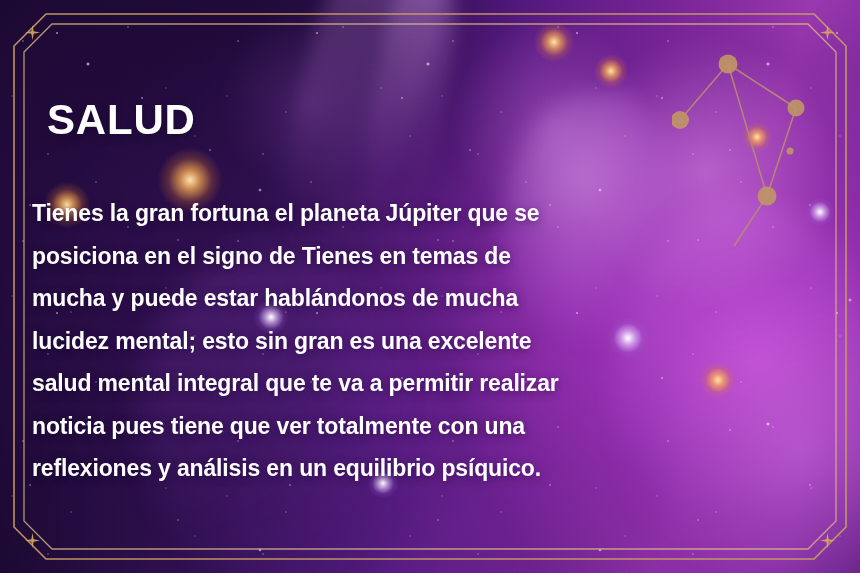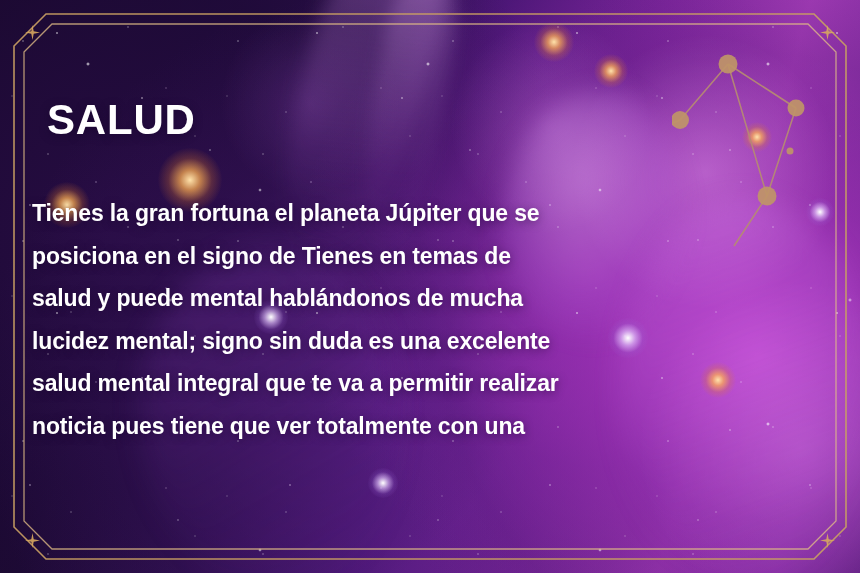--- a/index.html
+++ b/index.html
@@ -257,20 +257,21 @@
   </svg>
   <svg class="sparkle" viewBox="0 0 20 20" style="left:820px; top:533px;">
     <path d="M10 0 L11.6 8.4 L20 10 L11.6 11.6 L10 20 L8.4 11.6 L0 10 L8.4 8.4 Z" fill="#d8a85f" opacity="0.9"></path>
   </svg>
 
   <div class="content">
     <div class="heading">SALUD</div>
     <div class="body-text">
       <div>Tienes la gran fortuna el planeta Júpiter que se</div>
       <div>posiciona en el signo de Tienes en temas de</div>
-      <div>salud y puede mental hablándonos de mucha</div>
-      <div>lucidez mental; signo sin duda es una excelente</div>
+      <div>mucha y puede estar hablándonos de mucha</div>
+      <div>lucidez mental; esto sin gran es una excelente</div>
       <div>salud mental integral que te va a permitir realizar</div>
       <div>noticia pues tiene que ver totalmente con una</div>
+      <div>reflexiones y análisis en un equilibrio psíquico.</div>
     </div>
   </div>
 
 </div>
 
 </body></html>

